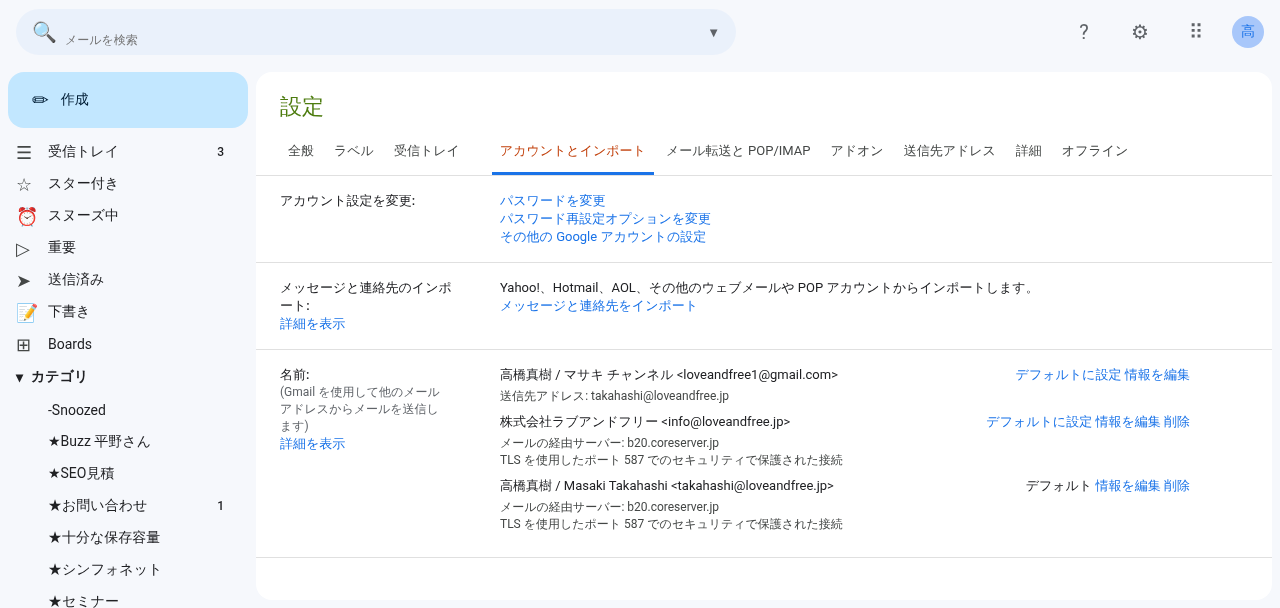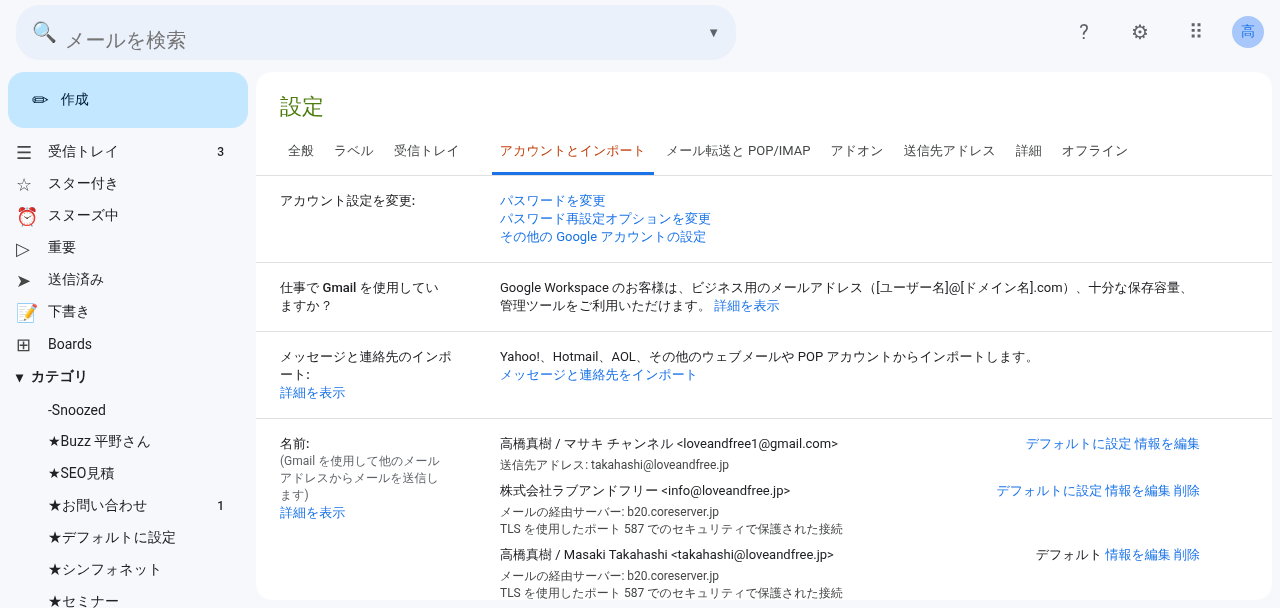--- a/index.html
+++ b/index.html
@@ -1,21 +1,21 @@
 <!DOCTYPE html>
 <html><head>
   <meta charset="utf-8">
   <style>
     * { box-sizing: border-box; margin: 0; padding: 0; }
     body { font-family: 'Google Sans', Roboto, Arial, sans-serif; font-size: 13px; color: #202124; background: #f6f8fc; display: flex; flex-direction: column; height: 608px; overflow: hidden; }
 
     
     .topbar { display: flex; align-items: center; background: #f6f8fc; padding: 8px 16px; height: 64px; gap: 8px; }
     .search-bar { display: flex; align-items: center; background: #eaf1fb; border-radius: 24px; padding: 8px 16px; flex: 1; max-width: 720px; gap: 8px; }
-    .search-bar input { border: none; background: transparent; font-size: 20px; outline: none; flex: 1; color: #202124; margin-top: 16px; }
+    .search-bar input { border: none; background: transparent; font-size: 12px; outline: none; flex: 1; color: #202124; margin-top: 16px; }
     .search-icon { color: #5f6368; font-size: 20px; }
     .topbar-right { margin-left: auto; display: flex; align-items: center; gap: 16px; }
     .topbar-icon { width: 40px; height: 40px; display: flex; align-items: center; justify-content: center; border-radius: 50%; cursor: pointer; color: #5f6368; font-size: 20px; }
     .avatar { width: 32px; height: 32px; border-radius: 50%; background: #a8c7fa; display: flex; align-items: center; justify-content: center; font-size: 14px; font-weight: 500; color: #1a73e8; cursor: pointer; overflow: hidden; }
 
     
     .main-layout { display: flex; flex: 1; overflow: hidden; }
 
     
     .sidebar { width: 256px; overflow-y: auto; padding: 8px 0; background: #f6f8fc; flex-shrink: 0; }
@@ -121,21 +121,21 @@
       <span class="item-icon"></span>
       <span class="item-label">★SEO見積</span>
     </div>
     <div class="sidebar-item">
       <span class="item-icon"></span>
       <span class="item-label">★お問い合わせ</span>
       <span class="badge">1</span>
     </div>
     <div class="sidebar-item">
       <span class="item-icon"></span>
-      <span class="item-label">★デフォルトに設定</span>
+      <span class="item-label">★十分な保存容量</span>
     </div>
     <div class="sidebar-item">
       <span class="item-icon"></span>
       <span class="item-label">★シンフォネット</span>
     </div>
     <div class="sidebar-item">
       <span class="item-icon"></span>
       <span class="item-label">★セミナー</span>
     </div>
 
@@ -163,28 +163,20 @@
           <tr>
         <td class="label-cell">アカウント設定を変更:</td>
         <td class="value-cell">
           <div><a class="link">パスワードを変更</a></div>
           <div><a class="link">パスワード再設定オプションを変更</a></div>
           <div><a class="link">その他の Google アカウントの設定</a></div>
         </td>
         <td class="action-cell"></td>
       </tr>
 
-      <tr>
-        <td class="label-cell">仕事で Gmail を使用していますか？</td>
-        <td class="value-cell">
-          <span>Google Workspace のお客様は、ビジネス用のメールアドレス（[ユーザー名]@[ドメイン名].com）、十分な保存容量、管理ツールをご利用いただけます。</span>
-          <a class="link">詳細を表示</a>
-        </td>
-        <td class="action-cell"></td>
-      </tr>
 
       <tr>
         <td class="label-cell">
           <span>メッセージと連絡先のインポート:</span><br>
           <a class="link">詳細を表示</a>
         </td>
         <td class="value-cell">
           <div>Yahoo!、Hotmail、AOL、その他のウェブメールや POP アカウントからインポートします。</div>
           <div><a class="link">メッセージと連絡先をインポート</a></div>
         </td>

